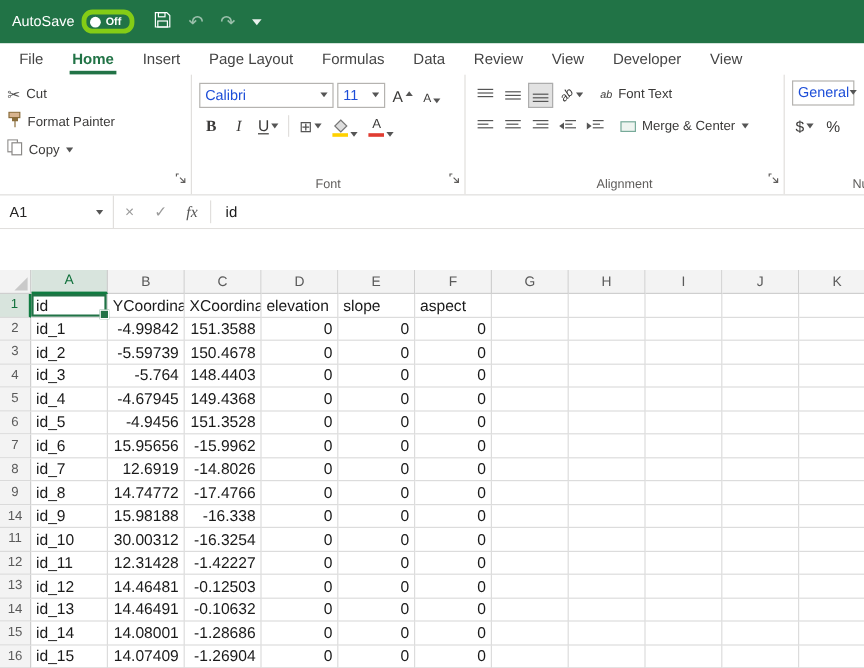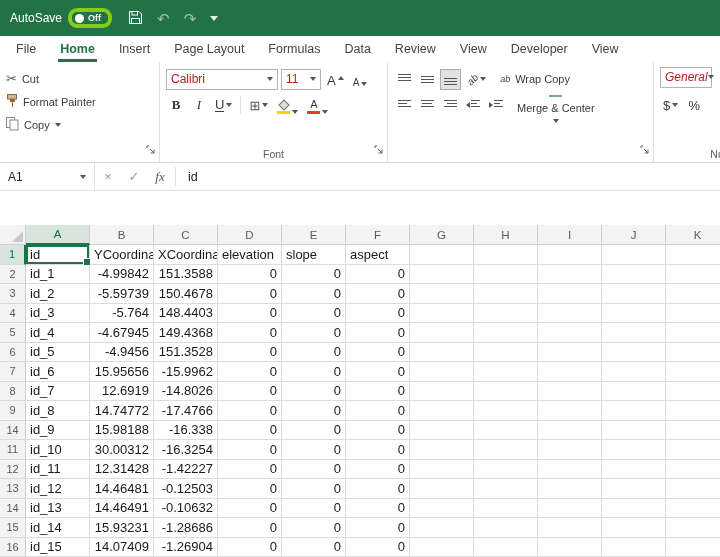--- a/index.html
+++ b/index.html
@@ -49,21 +49,21 @@
   .small-col { display:flex; flex-direction:column; justify-content:flex-start;
     gap:2px; padding-top:2px; }
   .sbtn { display:flex; align-items:center; gap:5px; height:21px; font-size:11px;
     color:#3b3a39; white-space:nowrap; cursor:default; }
   .arr { width:0; height:0; border-left:3px solid transparent;
     border-right:3px solid transparent; border-top:4px solid #555; flex:none; }
 
   .g-font { width:228px; }
   .combo { height:21px; border:1px solid #b5b3b0; background:#fff; display:flex;
     align-items:center; justify-content:space-between; padding:0 4px;
-    font-size:12px; color:#b91c1c; cursor:default; }
+    font-size:12px; color:#1d4ed8; cursor:default; }
   .c-fontname { width:112px; }
   .c-fontsize { width:40px; }
   .ibtn { min-width:20px; height:21px; display:flex; align-items:flex-end;
     justify-content:center; gap:2px; padding:0 3px 2px 3px; font-size:13px;
     color:#3b3a39; cursor:default; }
   .ibtn.center { align-items:center; padding-bottom:0; }
   .b { font-weight:bold; font-family:"Liberation Serif", serif; }
   .i { font-style:italic; font-family:"Liberation Serif", serif; }
   .u { border-bottom:1.5px solid #3b3a39; line-height:1; }
   .tri-up { width:0;height:0;border-left:3px solid transparent;
@@ -94,21 +94,21 @@
     display:inline-block; color:#3b3a39; }
   .wrap-ab { font-size:9px; font-style:italic; color:#3b3a39; }
   .merge-ic { width:13px; height:9px; border:1px solid #7a9; background:#eef4f0; }
   .indent-ic { display:flex; align-items:center; gap:1px; }
   .tri-l { width:0;height:0;border-top:3px solid transparent;
     border-bottom:3px solid transparent;border-right:4px solid #555; }
   .tri-r { width:0;height:0;border-top:3px solid transparent;
     border-bottom:3px solid transparent;border-left:4px solid #555; }
 
   .g-number { width:150px; border-right:none; }
-  .c-general { width:52px; margin-bottom:4px;font-style:italic; }
+  .c-general { width:52px; margin-bottom:4px; }
 
   
   .formulabar { height:28px; display:flex; align-items:stretch; background:#fff;
     border-bottom:1px solid #e1dfdd; }
   .namebox { width:95px; display:flex; align-items:center;
     justify-content:space-between; padding:0 8px; font-size:12px; color:#252423;
     border-right:1px solid #e1dfdd; cursor:default; }
   .fb-btn { width:26px; display:flex; align-items:center; justify-content:center;
     font-size:13px; color:#9b9b9b; cursor:default; }
   .fb-btn.fx { color:#555; font-style:italic; font-family:"Liberation Serif",serif; }
@@ -299,21 +299,21 @@
               <i></i>
               <i></i>
             </span>
         </div>
         <div class="ibtn center">
           <span class="orient">ab</span>
           <span class="arr"></span>
         </div>
         <div class="sbtn" style="margin-left:8px;">
           <span class="wrap-ab">ab</span>
-          <span>Wrap Copy</span>
+          <span>Font Text</span>
         </div>
       </div>
       <div class="frow">
         <div class="ibtn center">
           <span class="lines h left">
               <i></i>
               <i></i>
               <i></i>
             </span>
         </div>
@@ -344,27 +344,28 @@
         <div class="ibtn center">
           <span class="indent-ic">
             <span class="tri-r"></span>
               <span class="lines h left" style="width:9px;">
                 <i></i>
                 <i></i>
                 <i></i>
               </span>
           </span>
         </div>
-        <div class="sbtn" style="margin-left:8px;flex-direction:column;">
+        <div class="sbtn" style="margin-left:8px;">
           <span class="merge-ic"></span>
           <span>Merge &amp; Center</span>
           <span class="arr"></span>
         </div>
       </div>
     </div>
+    <div class="g-label">Alignment</div>
     <span class="launcher">
       <svg width="10" height="10" viewBox="0 0 10 10" stroke="#605e5c" fill="none">
           <path d="M1 3 V1 H3 M4 4 L8 8 M8 4.5 V8 H4.5"></path>
         </svg>
     </span>
   </div>
 
   <div class="group g-number">
     <div class="g-body col">
       <div class="frow">
@@ -611,21 +612,21 @@
         <div class="cell num">0</div>
         <div class="cell"></div>
         <div class="cell"></div>
         <div class="cell"></div>
         <div class="cell"></div>
         <div class="cell"></div>
       </div>
       <div class="gridrow">
         <div class="rowhead">15</div>
         <div class="cell">id_14</div>
-        <div class="cell num">15.93231</div>
+        <div class="cell num">14.08001</div>
         <div class="cell num">-1.28686</div>
         <div class="cell num">0</div>
         <div class="cell num">0</div>
         <div class="cell num">0</div>
         <div class="cell"></div>
         <div class="cell"></div>
         <div class="cell"></div>
         <div class="cell"></div>
         <div class="cell"></div>
       </div>

